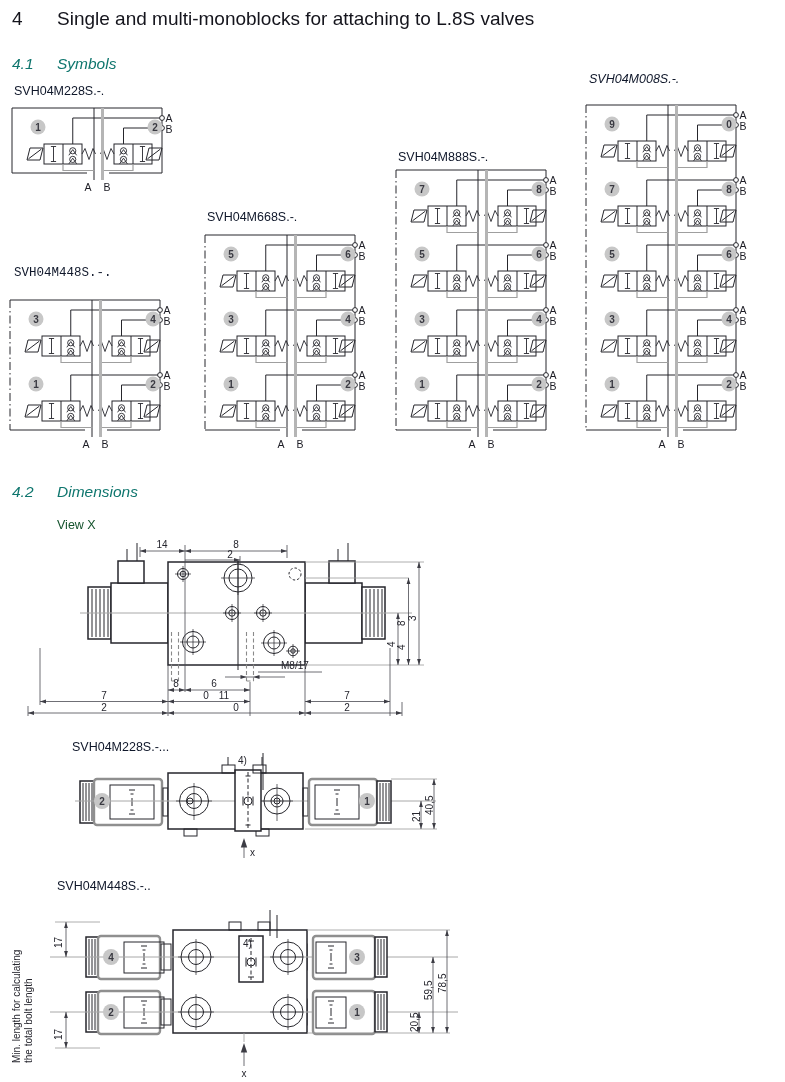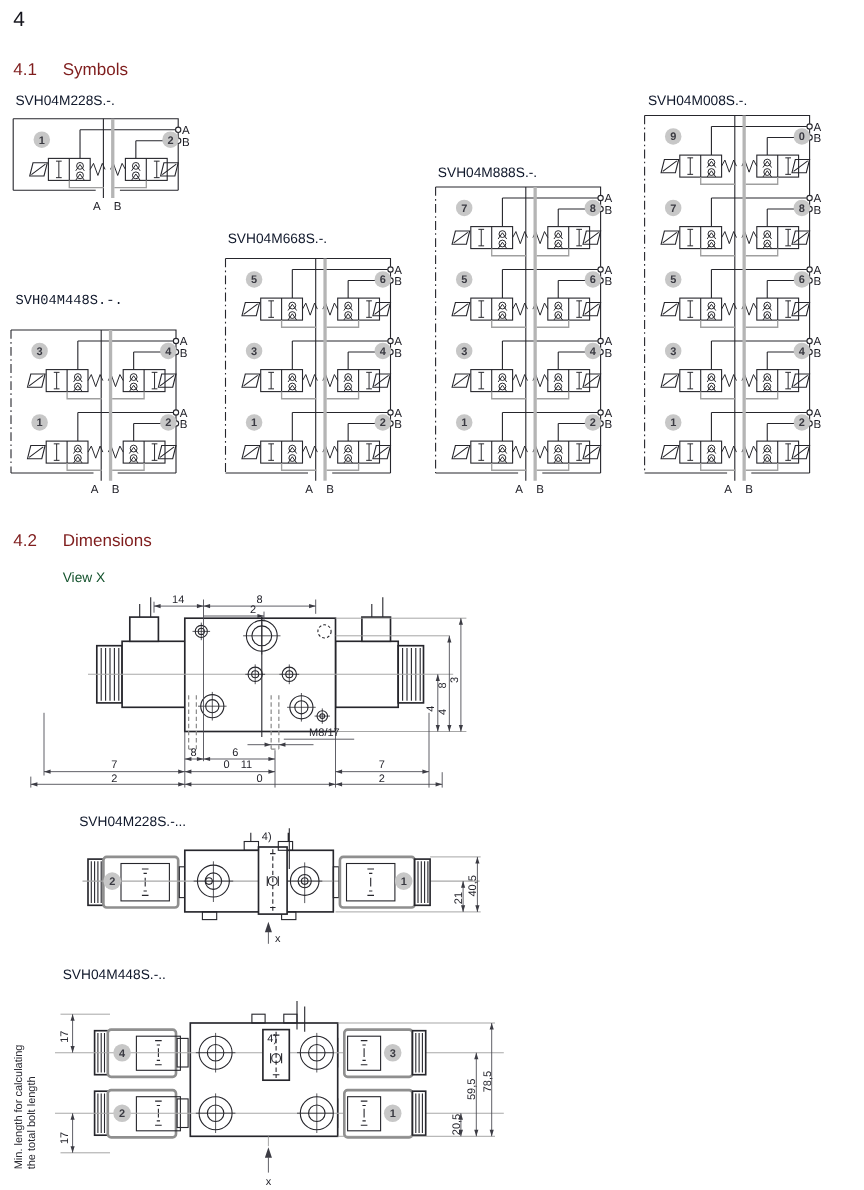--- a/index.html
+++ b/index.html
@@ -1,40 +1,41 @@
 <!DOCTYPE html>
 <html><head>
 <meta charset="utf-8">
 <style>
   html,body{margin:0;padding:0;background:#fff;}
   #page{position:relative;width:785px;height:1082px;background:#fff;overflow:hidden;
         font-family:"Liberation Sans",sans-serif;color:#17171f;}
   .abs{position:absolute;}
   .h1{font-size:19px;color:#14141c;}
-  .h2{font-size:15.5px;color:#7f1d1d;}
+  .h2{font-size:15.5px;color:#0f766e;font-style:italic;}
   .seclabel{font-size:12.5px;color:#0f172a;white-space:nowrap;}
   .viewlabel{font-size:12.5px;color:#14532d;}
   svg{position:absolute;overflow:visible;}
   svg text{font-family:"Liberation Sans",sans-serif;font-size:10.5px;fill:#1c1c24;}
   svg text.num{font-weight:bold;font-size:10px;fill:#3a3a42;}
   svg text.dimtxt{font-size:10px;fill:#26262e;}
   .dk{stroke:#26262c;fill:none;stroke-width:1;}
   .dk2{stroke:#26262c;fill:#fff;stroke-width:1.5;}
   .coil{stroke:#8f8f8f;fill:#fff;stroke-width:2.4;}
   .gy{stroke:#a8a8a8;fill:none;stroke-width:1;}
   .dim{stroke:#4a4a52;stroke-width:0.8;fill:none;}
   .ext{stroke:#9a9a9a;stroke-width:0.8;fill:none;}
   .ar{fill:#3c3c44;stroke:none;}
 </style>
 </head>
 <body>
 
 <div id="page">
 
   <div class="abs h1" style="left:12px;top:8px;">4</div>
+  <div class="abs h1" style="left:57px;top:8px;">Single and multi-monoblocks for attaching to L.8S valves</div>
 
   <div class="abs h2" style="left:12px;top:55px;">4.1</div>
   <div class="abs h2" style="left:57px;top:55px;">Symbols</div>
 
   <div class="abs seclabel" style="left:14px;top:84px;">SVH04M228S.-.</div>
   <svg style="left:10px;top:100px;" viewBox="0 0 175 95" width="175" height="95">
       <g stroke="#26262c" fill="none" stroke-width="1">
         <path d="M2,8 H152 V73"></path>
         <path d="M2,73 H77 M99,73 H152"></path>
         <path d="M2,8 V73"></path>
@@ -357,21 +358,21 @@
       <text x="159" y="217" text-anchor="middle">A</text>
       <text x="159" y="227.5" text-anchor="middle">B</text>
       <circle cx="28" cy="222" r="7.5" fill="#c7c7c7"></circle>
       <circle cx="145" cy="222" r="7.5" fill="#c7c7c7"></circle>
       <text x="28" y="225.5" text-anchor="middle" class="num">1</text>
       <text x="145" y="225.5" text-anchor="middle" class="num">2</text>
       <text x="78" y="286" text-anchor="middle">A</text>
       <text x="97" y="286" text-anchor="middle">B</text>
     </svg>
 
-  <div class="abs seclabel" style="left:589px;top:84px;">SVH04M008S.-.</div>
+  <div class="abs seclabel" style="left:589px;top:72px;font-style:italic;">SVH04M008S.-.</div>
   <svg style="left:584px;top:97px;" viewBox="0 0 175 355" width="175" height="355">
       <g stroke="#26262c" fill="none" stroke-width="1">
         <path d="M2,8 H152 V333"></path>
         <path d="M2,333 H77 M99,333 H152"></path>
         <path d="M2,8 V333" stroke-dasharray="8 3 1.5 3"></path>
         <line x1="84" y1="8" x2="84" y2="340"></line>
         <path d="M62.75,18 H149.6 M62.75,18 V44 M113.5,28 H149.6 M113.5,28 V44"></path>
         <rect x="34" y="44" width="38" height="20" fill="#fff"></rect>
         <line x1="53" y1="44" x2="53" y2="64"></line>
         <rect x="104" y="44" width="38" height="20" fill="#fff"></rect>

